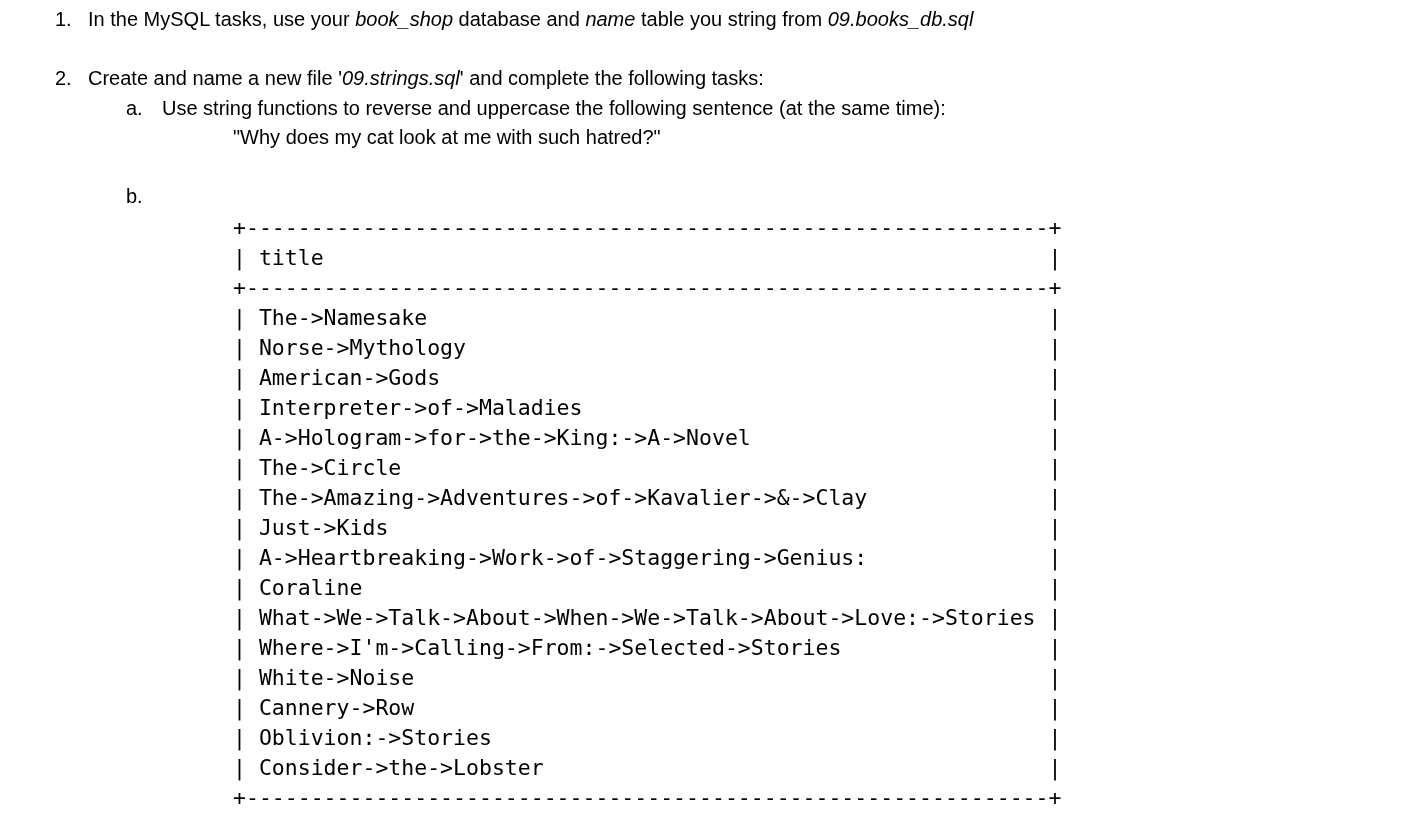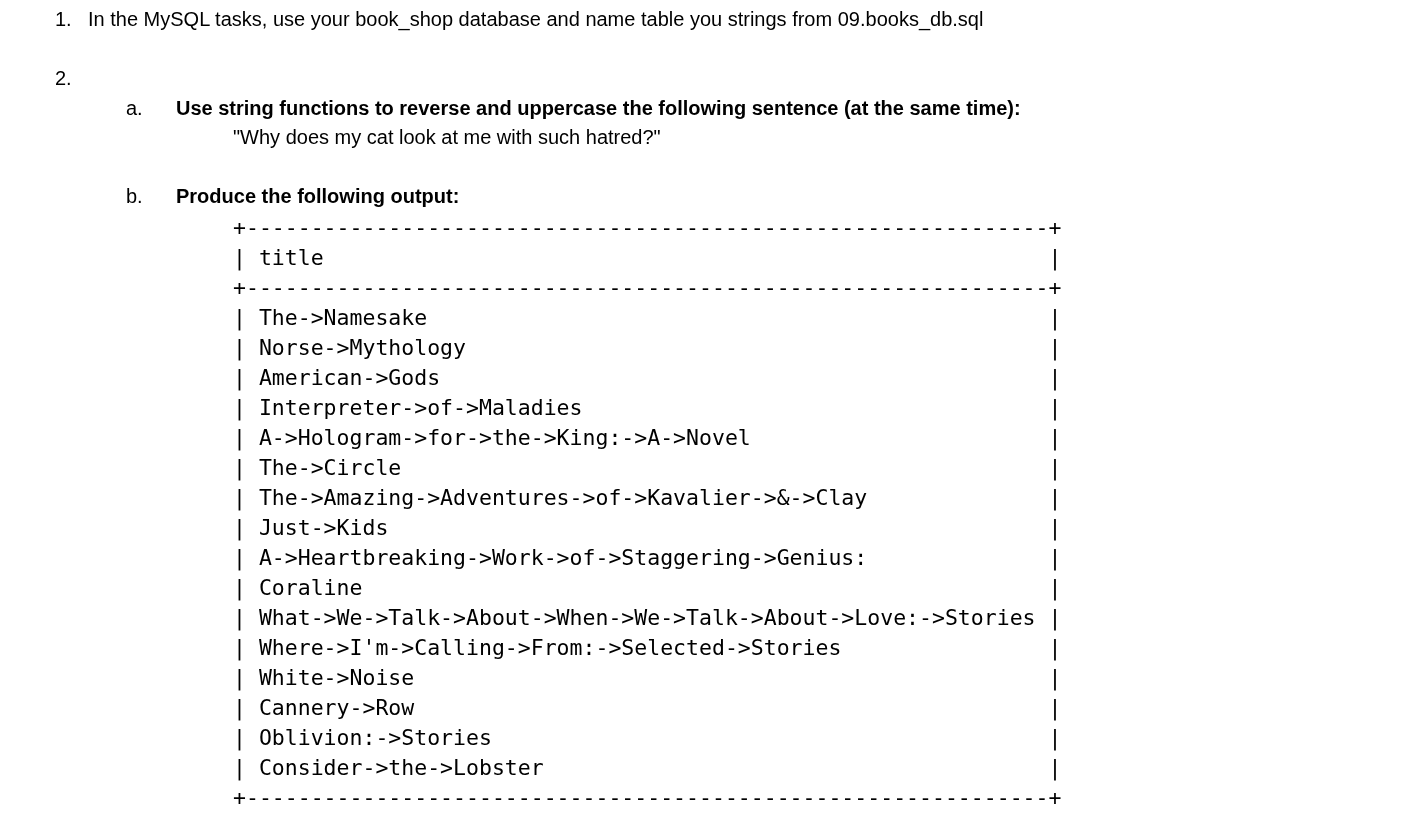--- a/index.html
+++ b/index.html
@@ -14,61 +14,61 @@
     font-size: 20px;
     line-height: 30px;
     overflow: hidden;
   }
   .line { position: absolute; left: 0; width: 100%; height: 30px; }
   .marker { position: absolute; white-space: nowrap; }
   .marker.lvl1 { left: 55px; }
   .marker.lvl2 { left: 126px; }
   .body-text { position: absolute; white-space: nowrap; }
   .body-text.lvl1 { left: 88px; }
-  .body-text.lvl2 { left: 176px; font-weight: bold; }
+  .body-text.lvl2 { left: 162px; }
   .body-text.quote-indent { left: 233px; }
-  .ital { }
+  .ital { font-style: italic; }
   pre.sql-output {
     position: absolute;
     left: 233px;
     top: 213px;
     margin: 0;
     font-family: "DejaVu Sans Mono", "Liberation Mono", monospace;
     font-size: 21.5px;
     line-height: 30px;
     white-space: pre;
     color: #000000;
   }
 </style>
 </head>
 <body>
 
 <div class="page">
 
   <div class="line" style="top: 4px;">
     <span class="marker lvl1">1.</span>
-    <span class="body-text lvl1"><span>In the MySQL tasks, use your </span><span class="ital">book_shop</span><span> database and </span><span class="ital">name</span><span> table you strings from </span><span class="ital">09.books_db.sql</span></span>
+    <span class="body-text lvl1"><span>In the MySQL tasks, use your </span><span class="ital">book_shop</span><span> database and </span><span class="ital">name</span><span> table you string from </span><span class="ital">09.books_db.sql</span></span>
   </div>
 
   <div class="line" style="top: 63px;">
     <span class="marker lvl1">2.</span>
+    <span class="body-text lvl1"><span>Create and name a new file '</span><span class="ital">09.strings.sql</span><span>' and complete the following tasks:</span></span>
   </div>
 
   <div class="line" style="top: 93px;">
     <span class="marker lvl2">a.</span>
     <span class="body-text lvl2">Use string functions to reverse and uppercase the following sentence (at the same time):</span>
   </div>
 
   <div class="line" style="top: 122px;">
     <span class="body-text quote-indent">"Why does my cat look at me with such hatred?"</span>
   </div>
 
   <div class="line" style="top: 181px;">
     <span class="marker lvl2">b.</span>
-    <span class="body-text lvl2">Produce the following output:</span>
   </div>
 
   <pre class="sql-output">+--------------------------------------------------------------+
 | title                                                        |
 +--------------------------------------------------------------+
 | The-&gt;Namesake                                                |
 | Norse-&gt;Mythology                                             |
 | American-&gt;Gods                                               |
 | Interpreter-&gt;of-&gt;Maladies                                    |
 | A-&gt;Hologram-&gt;for-&gt;the-&gt;King:-&gt;A-&gt;Novel                       |

